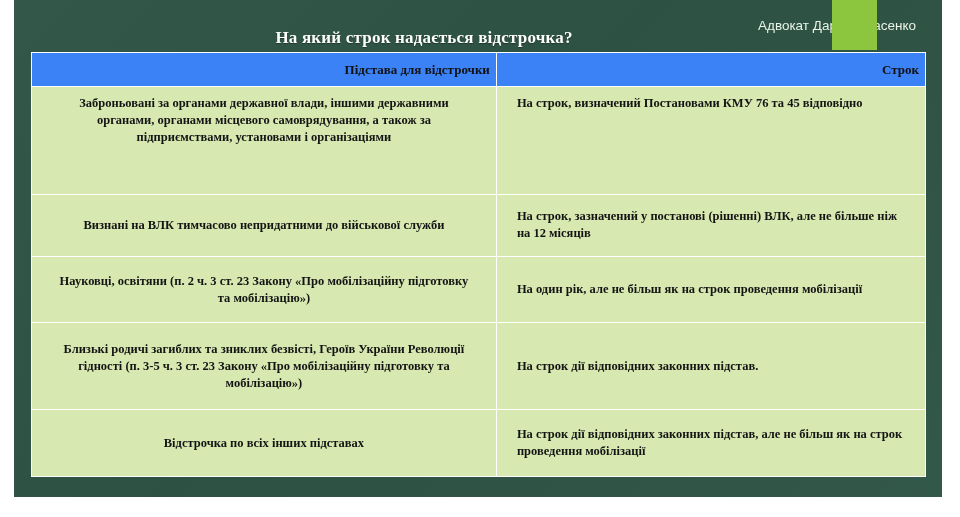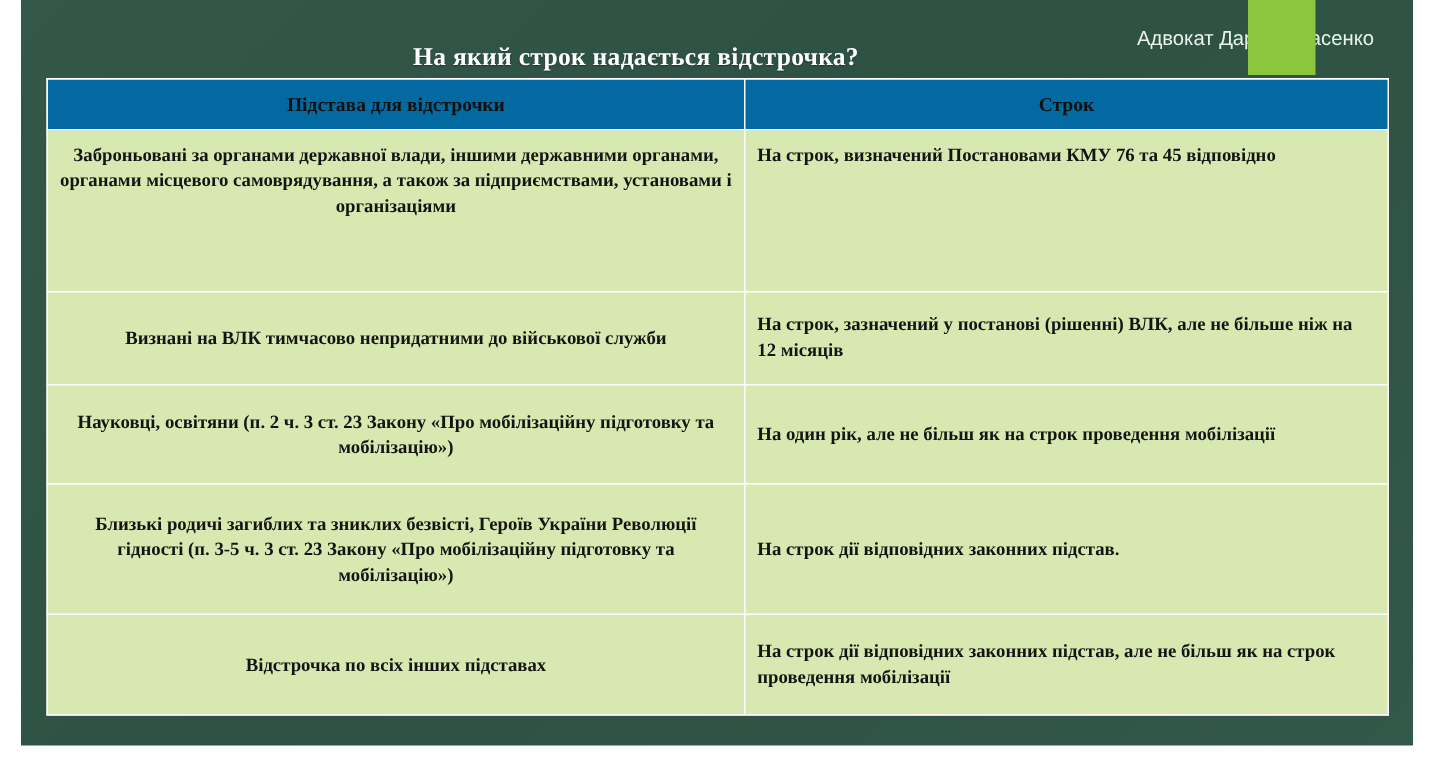--- a/index.html
+++ b/index.html
@@ -43,29 +43,29 @@
   }
   table{
     border-collapse:collapse;width:100%;height:100%;
     table-layout:fixed;
   }
   th,td{
     border:1px solid #ffffff;
     background:#d7e9b0;
     color:#141414;
     vertical-align:middle;
-    padding:4px 8px;
+    padding:4px 20px;
     box-sizing:border-box;
   }
   thead th{
-    background:#0369a1;
+    background:#3b82f6;
     color:#111111;
     font-weight:bold;
     font-size:13px;
-    text-align:center;
+    text-align:right;
     height:34px;
     padding:2px 6px;
   }
   col.c-left{width:52%;}
   col.c-right{width:48%;}
 
   td.basis{
     text-align:center;
     font-weight:bold;
     font-size:12.5px;

